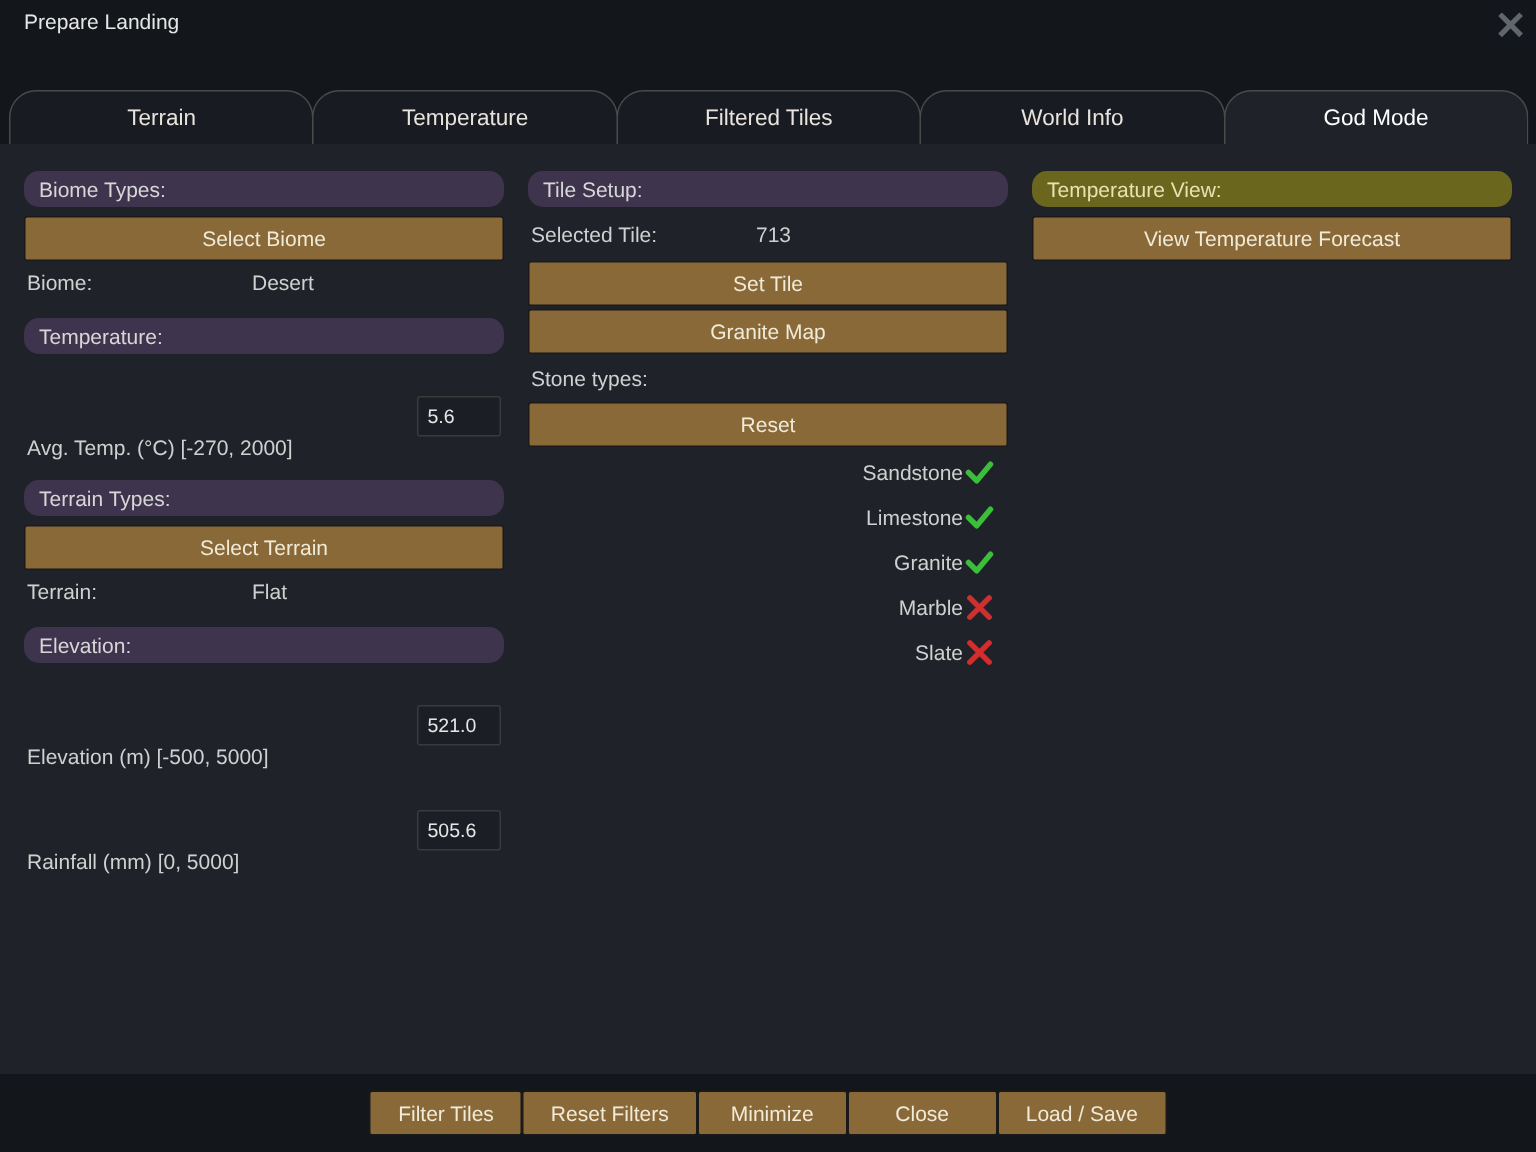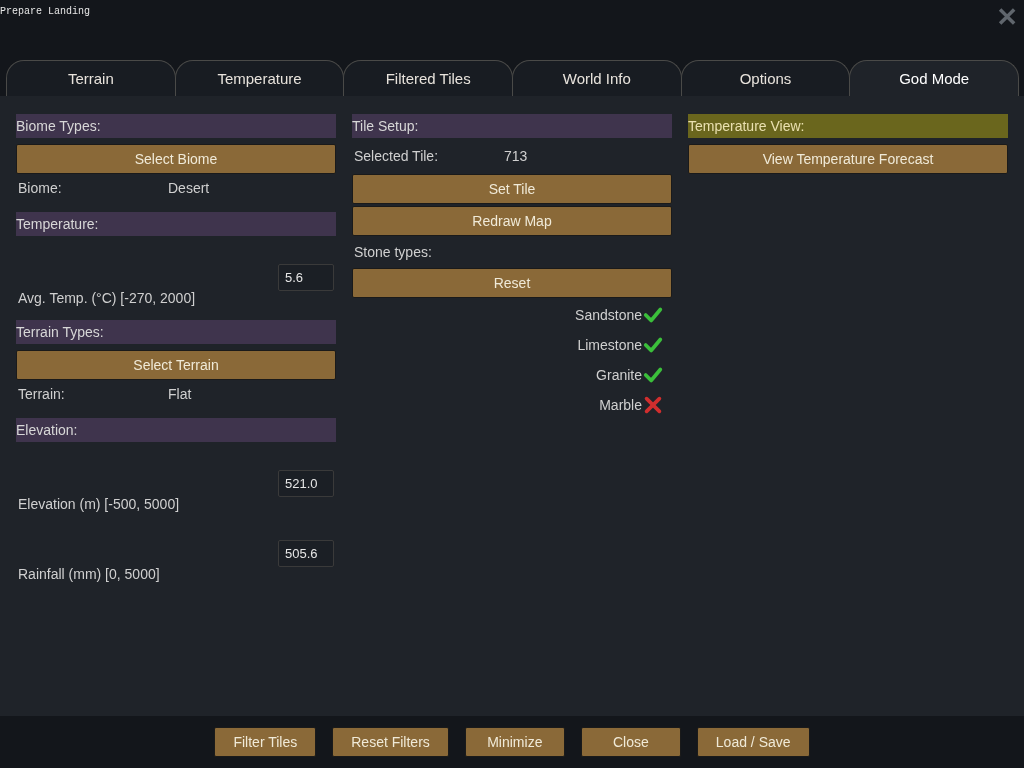--- a/index.html
+++ b/index.html
@@ -7,24 +7,23 @@
   body {
     background: #13161b;
     font-family: Arial, Helvetica, sans-serif;
     color: #d8d8d8;
     font-size: 14px;
     position: relative;
   }
 
   .window-title {
     position: absolute;
-    top: 6px; left: 0;
+    top: 6px; left: 16px;
     color: #e6e6e6;
-    font-size: 10px;
-    font-family: Liberation Mono, monospace;
+    font-size: 14px;
   }
   .close-x {
     position: absolute;
     top: 2px; right: 6px;
     font-size: 26px; font-weight: bold;
     color: #60666d;
     cursor: pointer;
   }
 
   
@@ -66,24 +65,24 @@
     gap: 16px;
   }
   .col {
     flex: 1;
     min-width: 0;
   }
 
   .section-header {
     background: #3f344d;
     color: #d7d7d7;
-    padding: 4px 0;
+    padding: 4px 10px;
     margin: 8px 0 6px 0;
     font-size: 14px;
-    border-radius: 0;
+    border-radius: 10px;
   }
   .section-header.yellow {
     background: #6a661d;
     color: #eae0b0;
   }
 
   .btn {
     display: block;
     width: 100%;
     background: #8a6938;
@@ -139,21 +138,20 @@
 
   
   .footer {
     position: absolute;
     bottom: 0; left: 0; right: 0;
     height: 52px;
     background: #13161b;
     display: flex;
     align-items: center;
     justify-content: center;
-    gap: 16px;
   }
   .footer .fbtn {
     background: #8a6938;
     border: 1px solid #1a1a1a;
     color: #f0ead8;
     font-size: 14px;
     padding: 6px 18px;
     min-width: 100px;
     text-align: center;
     cursor: pointer;
@@ -167,21 +165,20 @@
 <body>
 
 <div class="window-title">Prepare Landing</div>
 <div class="close-x">✕</div>
 
 <div class="tabs">
   <div class="tab">Terrain</div>
   <div class="tab">Temperature</div>
   <div class="tab">Filtered Tiles</div>
   <div class="tab">World Info</div>
-  <div class="tab">Options</div>
   <div class="tab active">God Mode</div>
 </div>
 
 <div class="content">
 
   <div class="col">
 
     <div class="section-header">Biome Types:</div>
     <button class="btn">Select Biome</button>
     <div class="kv-row">
@@ -216,21 +213,21 @@
   </div>
 
   <div class="col">
 
     <div class="section-header">Tile Setup:</div>
     <div class="kv-row">
       <span class="k">Selected Tile:</span>
       <span class="v">713</span>
     </div>
     <button class="btn">Set Tile</button>
-    <button class="btn">Redraw Map</button>
+    <button class="btn">Granite Map</button>
 
     <div class="plain-label" style="">Stone types:</div>
     <button class="btn">Reset</button>
 
     <div id="stone-list">
         <div class="stone-row">
           <span class="name">Sandstone</span>
           <span class="status yes">
             <svg class="icon" viewBox="0 0 24 24">
               <path fill="none" stroke="#3bbf3b" stroke-width="4" stroke-linecap="round" stroke-linejoin="round" d="M4 12 L10 18 L20 6"></path>
@@ -248,20 +245,28 @@
         <div class="stone-row">
           <span class="name">Granite</span>
           <span class="status yes">
             <svg class="icon" viewBox="0 0 24 24">
               <path fill="none" stroke="#3bbf3b" stroke-width="4" stroke-linecap="round" stroke-linejoin="round" d="M4 12 L10 18 L20 6"></path>
             </svg>
           </span>
         </div>
         <div class="stone-row">
           <span class="name">Marble</span>
+          <span class="status no">
+            <svg class="icon" viewBox="0 0 24 24">
+              <path fill="none" stroke="#d12e2e" stroke-width="4" stroke-linecap="round" d="M5 5 L19 19 M19 5 L5 19"></path>
+            </svg>
+          </span>
+        </div>
+        <div class="stone-row">
+          <span class="name">Slate</span>
           <span class="status no">
             <svg class="icon" viewBox="0 0 24 24">
               <path fill="none" stroke="#d12e2e" stroke-width="4" stroke-linecap="round" d="M5 5 L19 19 M19 5 L5 19"></path>
             </svg>
           </span>
         </div>
       </div>
 
   </div>
 

